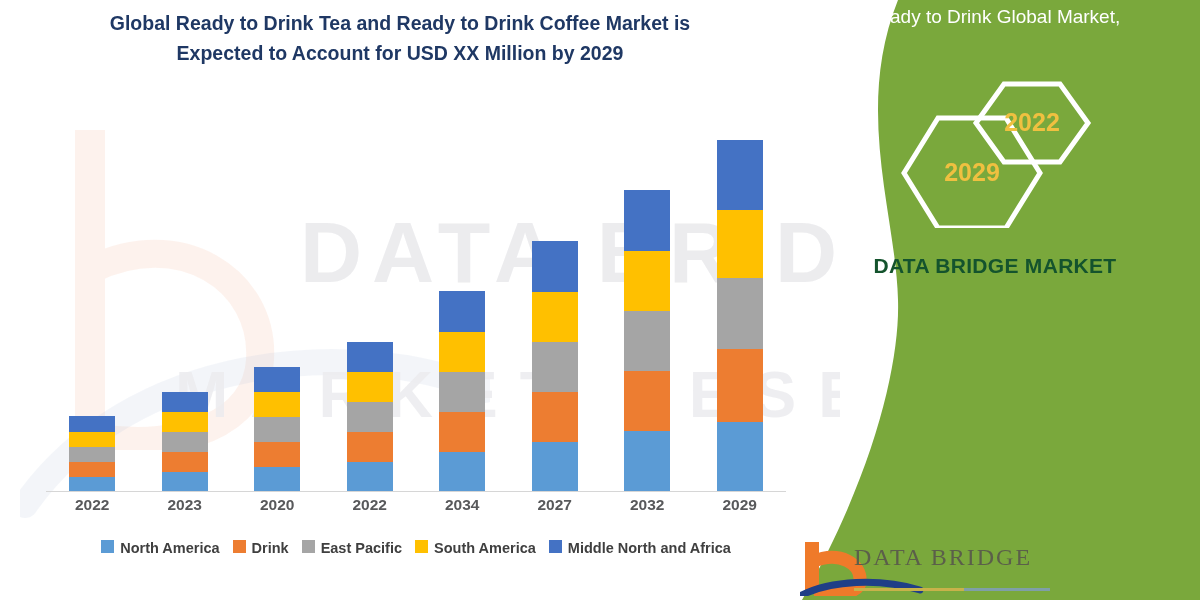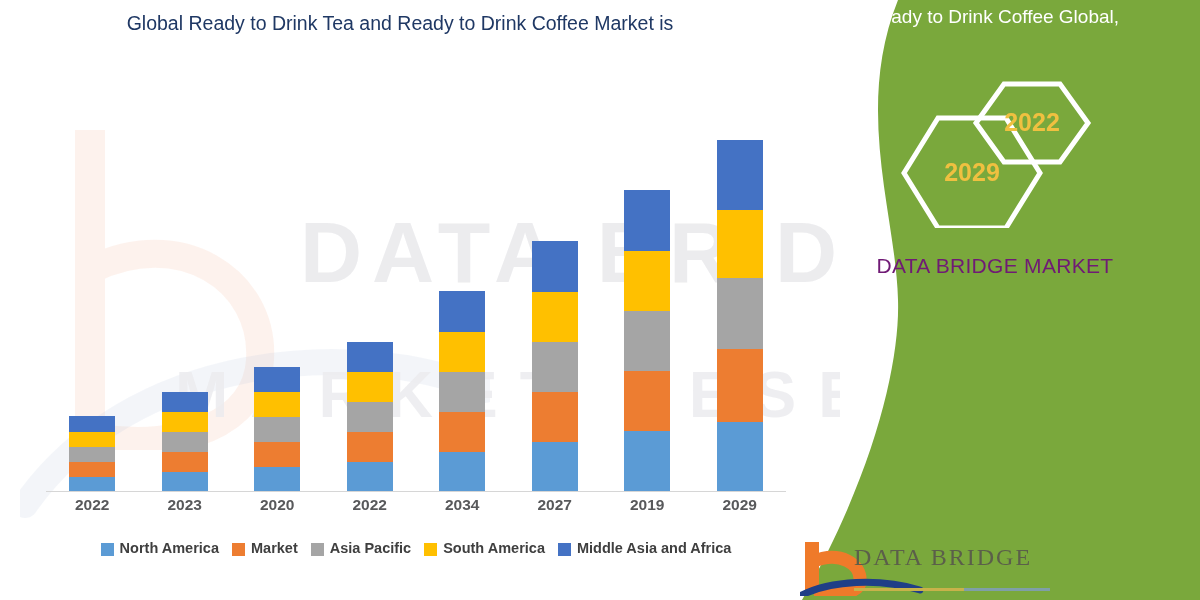--- a/index.html
+++ b/index.html
@@ -22,58 +22,58 @@
   .wm-text2{
     position:absolute;left:175px;top:355px;width:700px;
     font-size:64px;font-weight:700;letter-spacing:22px;color:#ececef;
     line-height:80px;white-space:nowrap;opacity:.85;
   }
 
   
   .title{
     position:absolute;left:40px;top:8px;width:720px;
     text-align:center;color:#1f3864;font-size:19.5px;line-height:30px;
-    font-weight:400;
+    font-weight:700;
   }
 
   
   .chart{position:absolute;left:46px;top:100px;width:740px;height:392px;}
   .plot{position:absolute;left:0;bottom:0;width:740px;height:392px;display:flex;align-items:flex-end;}
   .axis-line{position:absolute;left:0;bottom:0;width:740px;height:1px;background:#d6d6d6;}
   .bar-slot{flex:1 1 0;display:flex;flex-direction:column;align-items:center;justify-content:flex-end;height:100%;}
   .bar{width:46px;display:flex;flex-direction:column;justify-content:flex-end;}
   .seg{width:100%;}
 
   .xaxis{position:absolute;left:46px;top:496px;width:740px;display:flex;}
   .xtick{flex:1 1 0;text-align:center;font-size:15.5px;font-weight:700;color:#58595b;}
 
   
   .legend{
     position:absolute;left:46px;top:540px;width:740px;
     display:flex;justify-content:center;align-items:center;gap:13px;flex-wrap:nowrap;
   }
-  .leg-item{display:flex;align-items:flex-end;gap:6px;}
+  .leg-item{display:flex;align-items:flex-start;gap:6px;}
   .leg-swatch{width:13px;height:13px;display:block;}
   .leg-label{font-size:14.5px;font-weight:700;color:#3f3f3f;white-space:nowrap;}
 
   
   .green-panel{position:absolute;right:0;top:0;width:420px;height:600px;}
   .green-panel svg{position:absolute;inset:0;}
   .gp-content{position:absolute;inset:0;}
   .gp-title{
     position:absolute;left:20px;top:-2px;width:386px;text-align:center;
     color:#ffffff;font-size:19px;line-height:30px;font-weight:400;
   }
   .hexwrap{position:absolute;left:0;top:78px;width:420px;height:150px;}
   .hex-label{
     position:absolute;color:#f0c040;font-weight:700;text-align:center;
   }
   .brand{
     position:absolute;left:40px;top:250px;width:350px;text-align:center;
-    color:#701a75;font-size:21px;line-height:31px;font-weight:400;letter-spacing:.3px;
+    color:#14532d;font-size:21px;line-height:31px;font-weight:700;letter-spacing:.3px;
   }
   .logo{position:absolute;left:20px;bottom:4px;width:400px;height:58px;}
   .logo-text{
     position:absolute;left:54px;top:6px;font-size:24px;letter-spacing:2px;
     color:#5b5f4a;font-family:"Liberation Serif", serif;
   }
 </style>
 </head>
 <body>
 
@@ -86,20 +86,21 @@
     </svg>
     <svg class="wm-swoosh" viewBox="0 0 470 190">
       <path d="M5 175 C 110 25, 330 5, 465 60" stroke="#b9c7de" stroke-width="26" fill="none" stroke-linecap="round"></path>
     </svg>
     <div class="wm-text">DATA BRIDGE</div>
     <div class="wm-text2">MARKET RESEARCH</div>
   </div>
 
   <div class="title">
     <div>Global Ready to Drink Tea and Ready to Drink Coffee Market is</div>
+    <div>Expected to Account for USD XX Million by 2029</div>
   </div>
 
   <div class="chart">
     <div class="plot" id="plot">
         <div class="bar-slot">
           <div class="bar" style="height: 76px;">
             <div class="seg" title="Middle East and Africa 2022" style="background: rgb(68, 114, 196); height: 16px;"></div>
             <div class="seg" title="South America 2022" style="background: rgb(255, 192, 0); height: 15px;"></div>
             <div class="seg" title="Asia Pacific 2022" style="background: rgb(165, 165, 165); height: 15px;"></div>
             <div class="seg" title="Europe 2022" style="background: rgb(237, 125, 49); height: 15px;"></div>
@@ -172,54 +173,54 @@
       </div>
     <div class="axis-line"></div>
   </div>
   <div class="xaxis" id="xaxis">
       <div class="xtick">2022</div>
       <div class="xtick">2023</div>
       <div class="xtick">2020</div>
       <div class="xtick">2022</div>
       <div class="xtick">2034</div>
       <div class="xtick">2027</div>
-      <div class="xtick">2019</div>
+      <div class="xtick">2032</div>
       <div class="xtick">2029</div>
     </div>
   <div class="legend" id="legend">
       <div class="leg-item">
         <span class="leg-swatch" style="background: rgb(91, 155, 213);"></span>
         <span class="leg-label">North America</span>
       </div>
       <div class="leg-item">
         <span class="leg-swatch" style="background: rgb(237, 125, 49);"></span>
-        <span class="leg-label">Market</span>
+        <span class="leg-label">Drink</span>
       </div>
       <div class="leg-item">
         <span class="leg-swatch" style="background: rgb(165, 165, 165);"></span>
-        <span class="leg-label">Asia Pacific</span>
+        <span class="leg-label">East Pacific</span>
       </div>
       <div class="leg-item">
         <span class="leg-swatch" style="background: rgb(255, 192, 0);"></span>
         <span class="leg-label">South America</span>
       </div>
       <div class="leg-item">
         <span class="leg-swatch" style="background: rgb(68, 114, 196);"></span>
-        <span class="leg-label">Middle Asia and Africa</span>
+        <span class="leg-label">Middle North and Africa</span>
       </div>
     </div>
 
   <div class="green-panel">
     <svg viewBox="0 0 420 600" preserveAspectRatio="none">
       <path id="gp-path" d="M118 0 L420 0 L420 600 L22 600 C 96 470, 120 360, 118 300 C 116 215, 74 110, 118 0 Z" fill="#7aa83c"></path>
     </svg>
     <div class="gp-content">
       <div class="gp-title">
         <div style="height:4px;overflow:hidden;opacity:.85">Global Ready to Drink Tea and</div>
-        <div>Ready to Drink Coffee Global,</div>
+        <div>Ready to Drink Global Market,</div>
       </div>
 
       <div class="hexwrap">
         <svg viewBox="0 0 420 150">
 
           <polygon points="196,45 224,6 280,6 308,45 280,84 224,84" fill="none" stroke="#ffffff" stroke-width="5"></polygon>
 
           <polygon points="124,95 158,40 226,40 260,95 226,150 158,150" fill="none" stroke="#ffffff" stroke-width="5"></polygon>
         </svg>
         <div class="hex-label" style="left:196px;top:30px;width:112px;font-size:25px;">2022</div>

